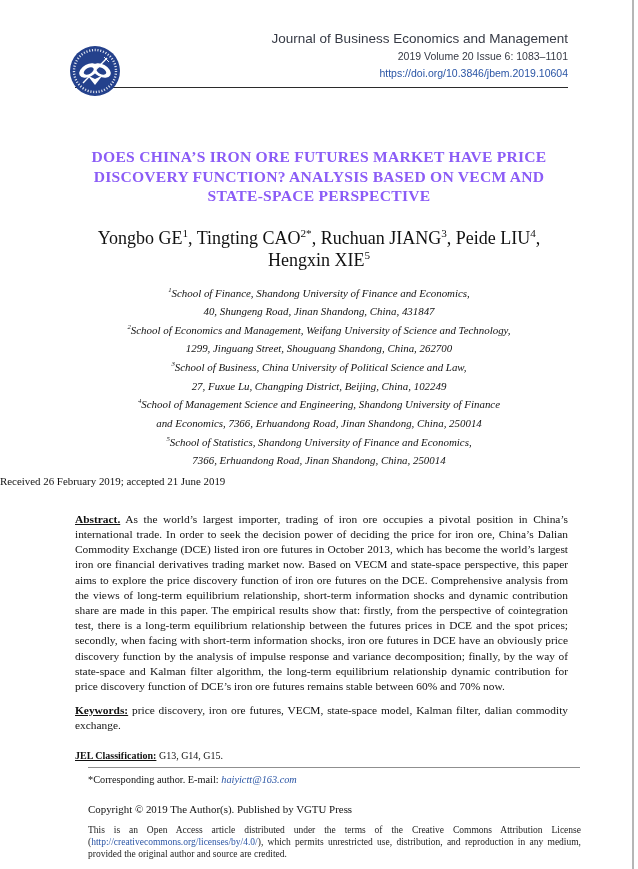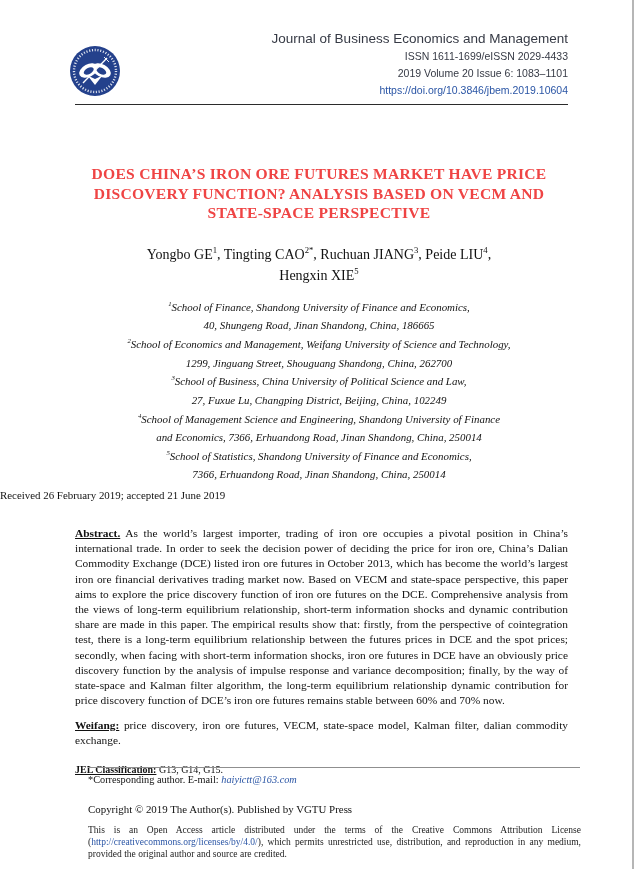--- a/index.html
+++ b/index.html
@@ -15,22 +15,22 @@
     text-align:right;padding-top:29px;padding-right:70px;
     font-family:"Liberation Sans", sans-serif;color:#363a45;
   }
   .journal-name{font-size:13.5px;line-height:19px;font-weight:500;}
   .header-meta{font-size:10.5px;line-height:17px;}
   .doi-link{color:#2a55a5;text-decoration:none;cursor:pointer;}
   .header-rule{margin:5px 70px 0 75px;border:none;border-top:1.7px solid #2b2b2b;height:0;}
 
   
   .title{margin-top:59px;text-align:center;font-weight:bold;font-size:15.6px;
-         line-height:19.5px;letter-spacing:0.25px;color:#ef4444;}
-  .authors{margin-top:19px;text-align:center;font-size:14px;line-height:17.5px;color:#111;}
+         line-height:19.5px;letter-spacing:0.25px;color:#8b5cf6;}
+  .authors{margin-top:19px;text-align:center;font-size:18px;line-height:17.5px;color:#111;}
   .authors sup, .affiliations sup{font-size:0.62em;}
   .affiliations{margin-top:12px;text-align:center;font-style:italic;
                 font-size:10.9px;line-height:15px;color:#111;}
   .received{margin-top:7px;font-size:10.9px;color:#111;}
 
   
   .abstract{margin:25px 70px 0 75px;text-align:justify;font-size:11.4px;line-height:15.2px;color:#111;}
   .keywords{margin:9px 70px 0 75px;text-align:justify;font-size:11.4px;line-height:15.2px;color:#111;}
   .jel{margin:14px 70px 0 75px;font-size:10px;line-height:15.2px;color:#111;}
   .bold{font-weight:bold;text-decoration:underline;}
@@ -60,21 +60,20 @@
       <ellipse cx="19.7" cy="26" rx="5.4" ry="3" fill="#24418c" transform="rotate(-28 19.7 26)"></ellipse>
       <ellipse cx="32.3" cy="26" rx="5.4" ry="3" fill="#24418c" transform="rotate(28 32.3 26)"></ellipse>
       <path d="M18.5 30.5 L26 40 L33.5 30.5 L26 34 Z" fill="#ffffff"></path>
       <line x1="14" y1="38" x2="38" y2="13" stroke="#ffffff" stroke-width="1.3"></line>
       <line x1="35" y1="12" x2="40" y2="17" stroke="#ffffff" stroke-width="0.9"></line>
     </svg>
   </div>
 
   <div class="header-text">
     <div class="journal-name">Journal of Business Economics and Management</div>
-    <div class="header-meta">ISSN 1611-1699/eISSN 2029-4433</div>
     <div class="header-meta">2019 Volume 20 Issue 6: 1083–1101</div>
     <div class="header-meta">
       <a class="doi-link">https://doi.org/10.3846/jbem.2019.10604</a>
     </div>
   </div>
   <hr class="header-rule">
 
   <div class="title">
     <div>DOES CHINA’S IRON ORE FUTURES MARKET HAVE PRICE</div>
     <div>DISCOVERY FUNCTION? ANALYSIS BASED ON VECM AND</div>
@@ -83,39 +82,39 @@
 
   <div class="authors">
     <div><span>Yongbo GE</span><sup>1</sup><span>, </span><span>Tingting CAO</span><sup>2*</sup><span>, </span><span>Ruchuan JIANG</span><sup>3</sup><span>, </span><span>Peide LIU</span><sup>4</sup><span>,</span>
     </div>
     <div><span>Hengxin XIE</span><sup>5</sup>
     </div>
   </div>
 
   <div class="affiliations">
     <div><sup>1</sup><span>School of Finance, Shandong University of Finance and Economics,</span></div>
-    <div><sup></sup><span>40, Shungeng Road, Jinan Shandong, China, 186665</span></div>
+    <div><sup></sup><span>40, Shungeng Road, Jinan Shandong, China, 431847</span></div>
     <div><sup>2</sup><span>School of Economics and Management, Weifang University of Science and Technology,</span></div>
     <div><sup></sup><span>1299, Jinguang Street, Shouguang Shandong, China, 262700</span></div>
     <div><sup>3</sup><span>School of Business, China University of Political Science and Law,</span></div>
     <div><sup></sup><span>27, Fuxue Lu, Changping District, Beijing, China, 102249</span></div>
     <div><sup>4</sup><span>School of Management Science and Engineering, Shandong University of Finance</span></div>
     <div><sup></sup><span>and Economics, 7366, Erhuandong Road, Jinan Shandong, China, 250014</span></div>
     <div><sup>5</sup><span>School of Statistics, Shandong University of Finance and Economics,</span></div>
     <div><sup></sup><span>7366, Erhuandong Road, Jinan Shandong, China, 250014</span></div>
   </div>
 
   <div class="received">Received 26 February 2019; accepted 21 June 2019</div>
 
   <div class="abstract">
     <span class="bold">Abstract.</span><span> As the world’s largest importer, trading of iron ore occupies a pivotal position in China’s international trade. In order to seek the decision power of deciding the price for iron ore, China’s Dalian Commodity Exchange (DCE) listed iron ore futures in October 2013, which has become the world’s largest iron ore financial derivatives trading market now. Based on VECM and state-space perspective, this paper aims to explore the price discovery function of iron ore futures on the DCE. Comprehensive analysis from the views of long-term equilibrium relationship, short-term information shocks and dynamic contribution share are made in this paper. The empirical results show that: firstly, from the perspective of cointegration test, there is a long-term equilibrium relationship between the futures prices in DCE and the spot prices; secondly, when facing with short-term information shocks, iron ore futures in DCE have an obviously price discovery function by the analysis of impulse response and variance decomposition; finally, by the way of state-space and Kalman filter algorithm, the long-term equilibrium relationship dynamic contribution for price discovery function of DCE’s iron ore futures remains stable between 60% and 70% now.</span>
   </div>
 
   <div class="keywords">
-    <span class="bold">Weifang:</span><span> price discovery, iron ore futures, VECM, state-space model, Kalman filter, dalian commodity exchange.</span>
+    <span class="bold">Keywords:</span><span> price discovery, iron ore futures, VECM, state-space model, Kalman filter, dalian commodity exchange.</span>
   </div>
 
   <div class="jel">
     <span class="bold">JEL Classification:</span><span> G13, G14, G15.</span>
   </div>
 
   <div class="footer">
     <hr class="footnote-rule">
     <div class="footnote">
       <span>*Corresponding author. E-mail: </span><a class="email-link">haiyictt@163.com</a>

